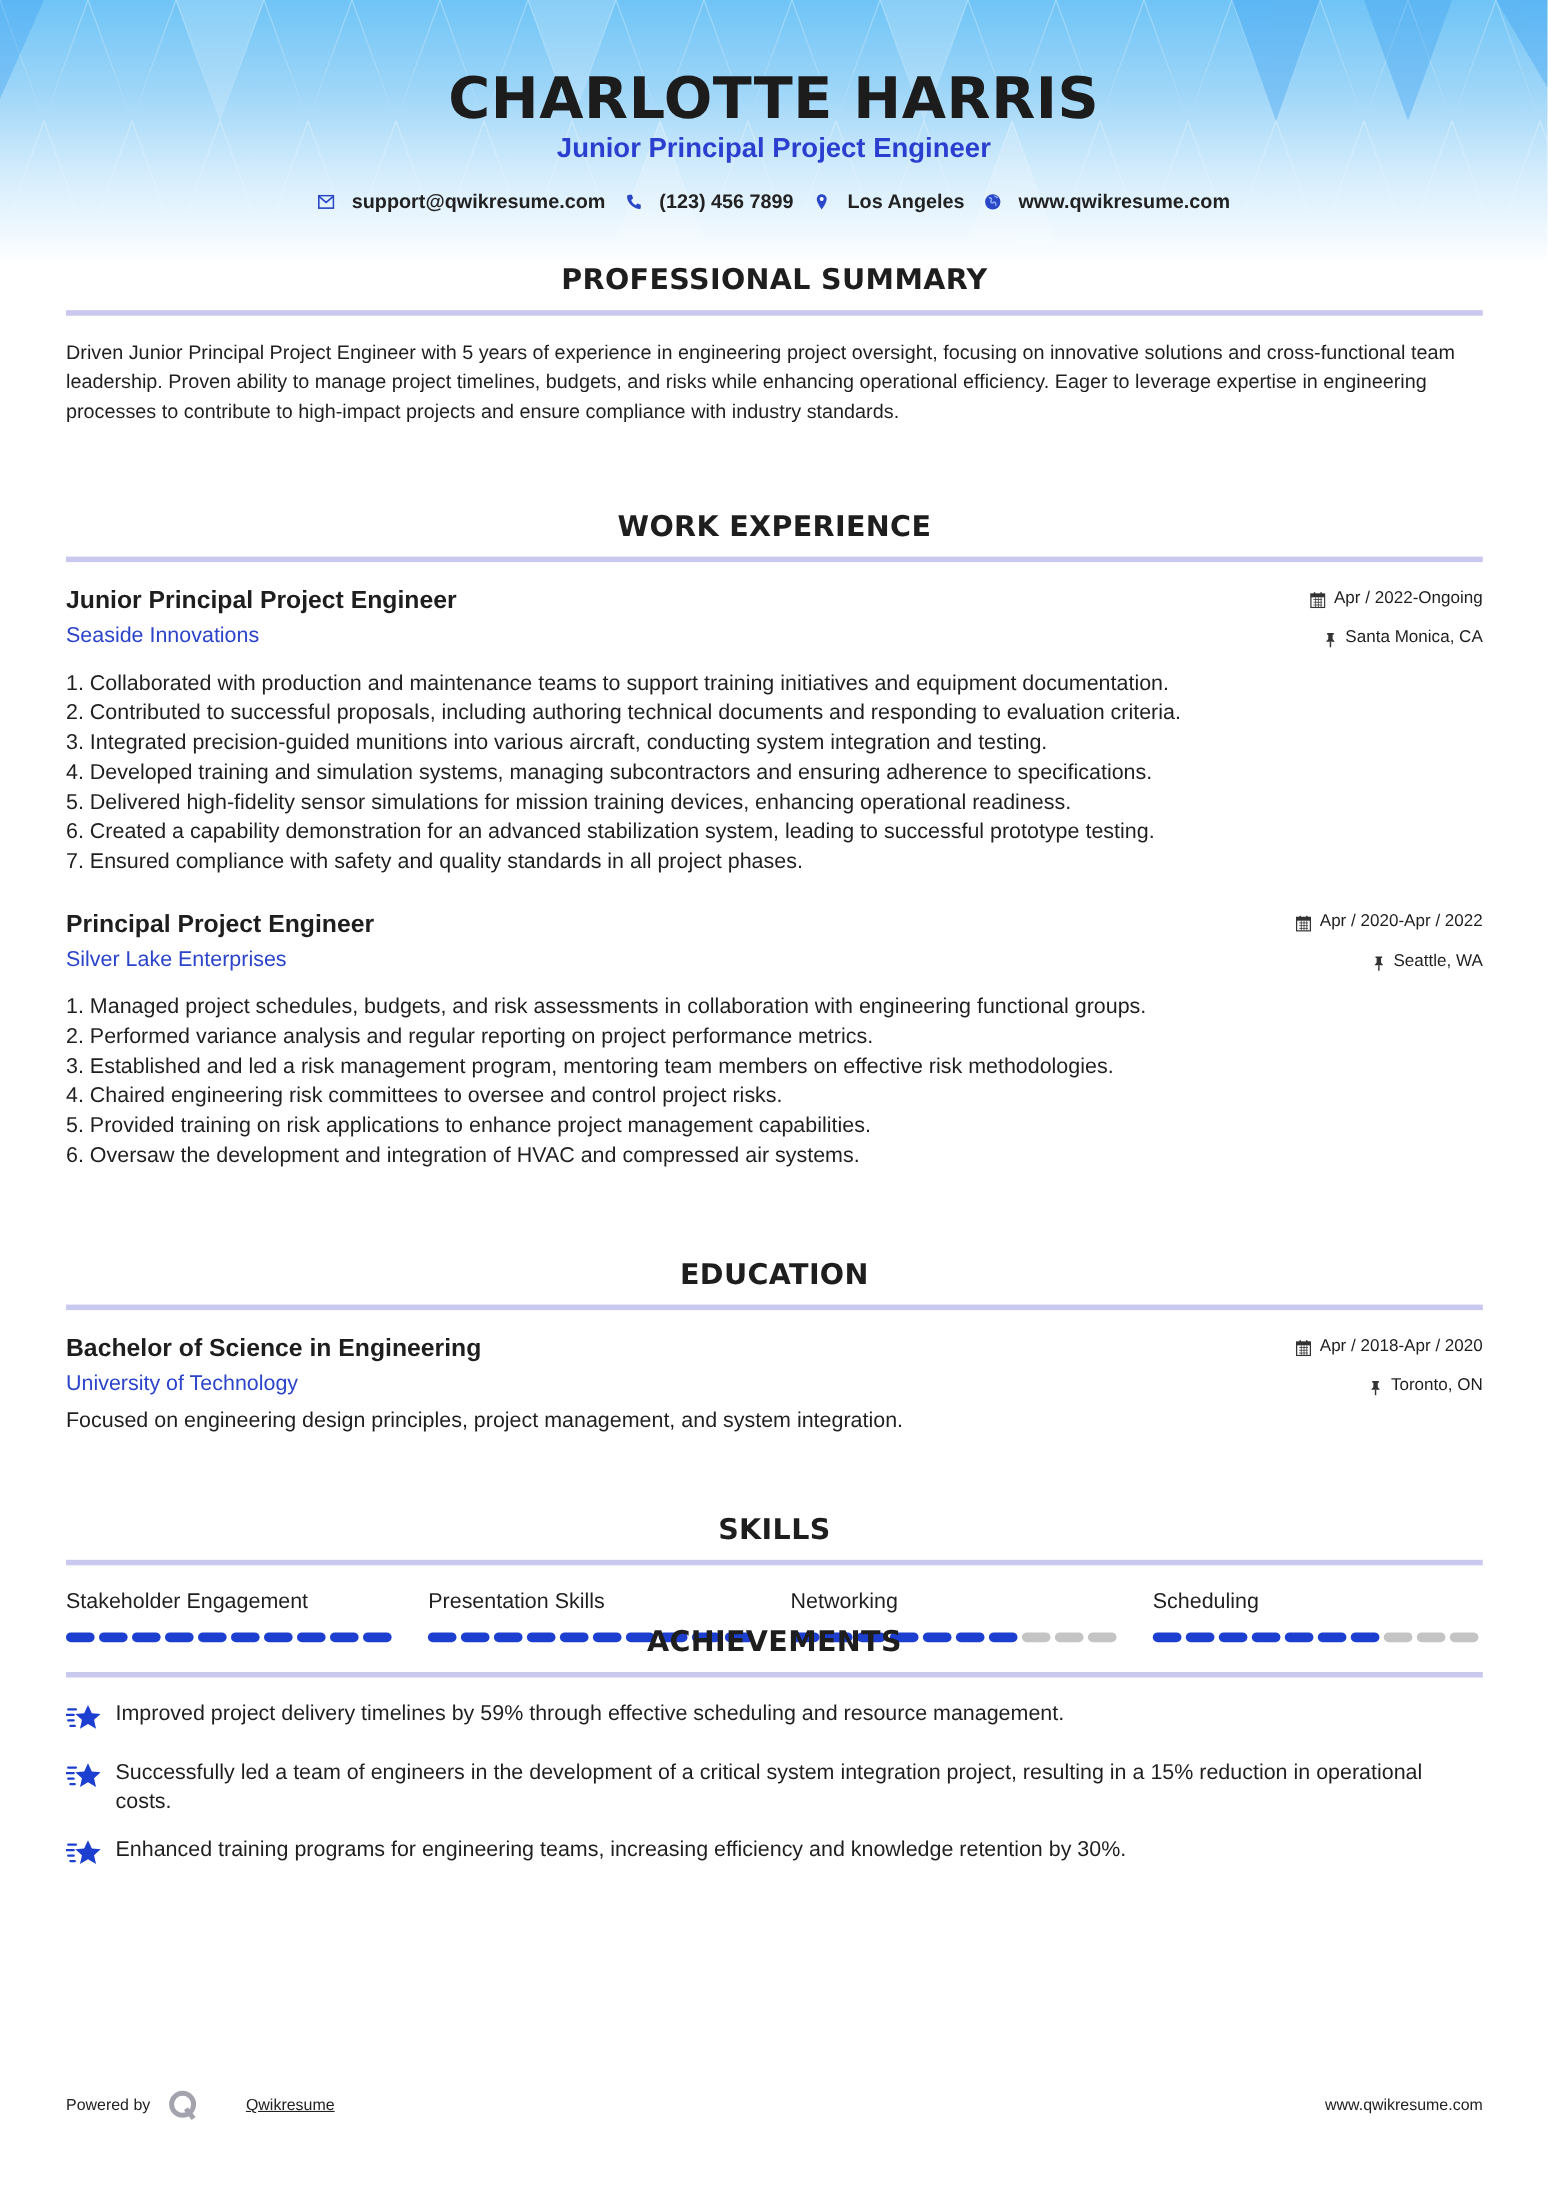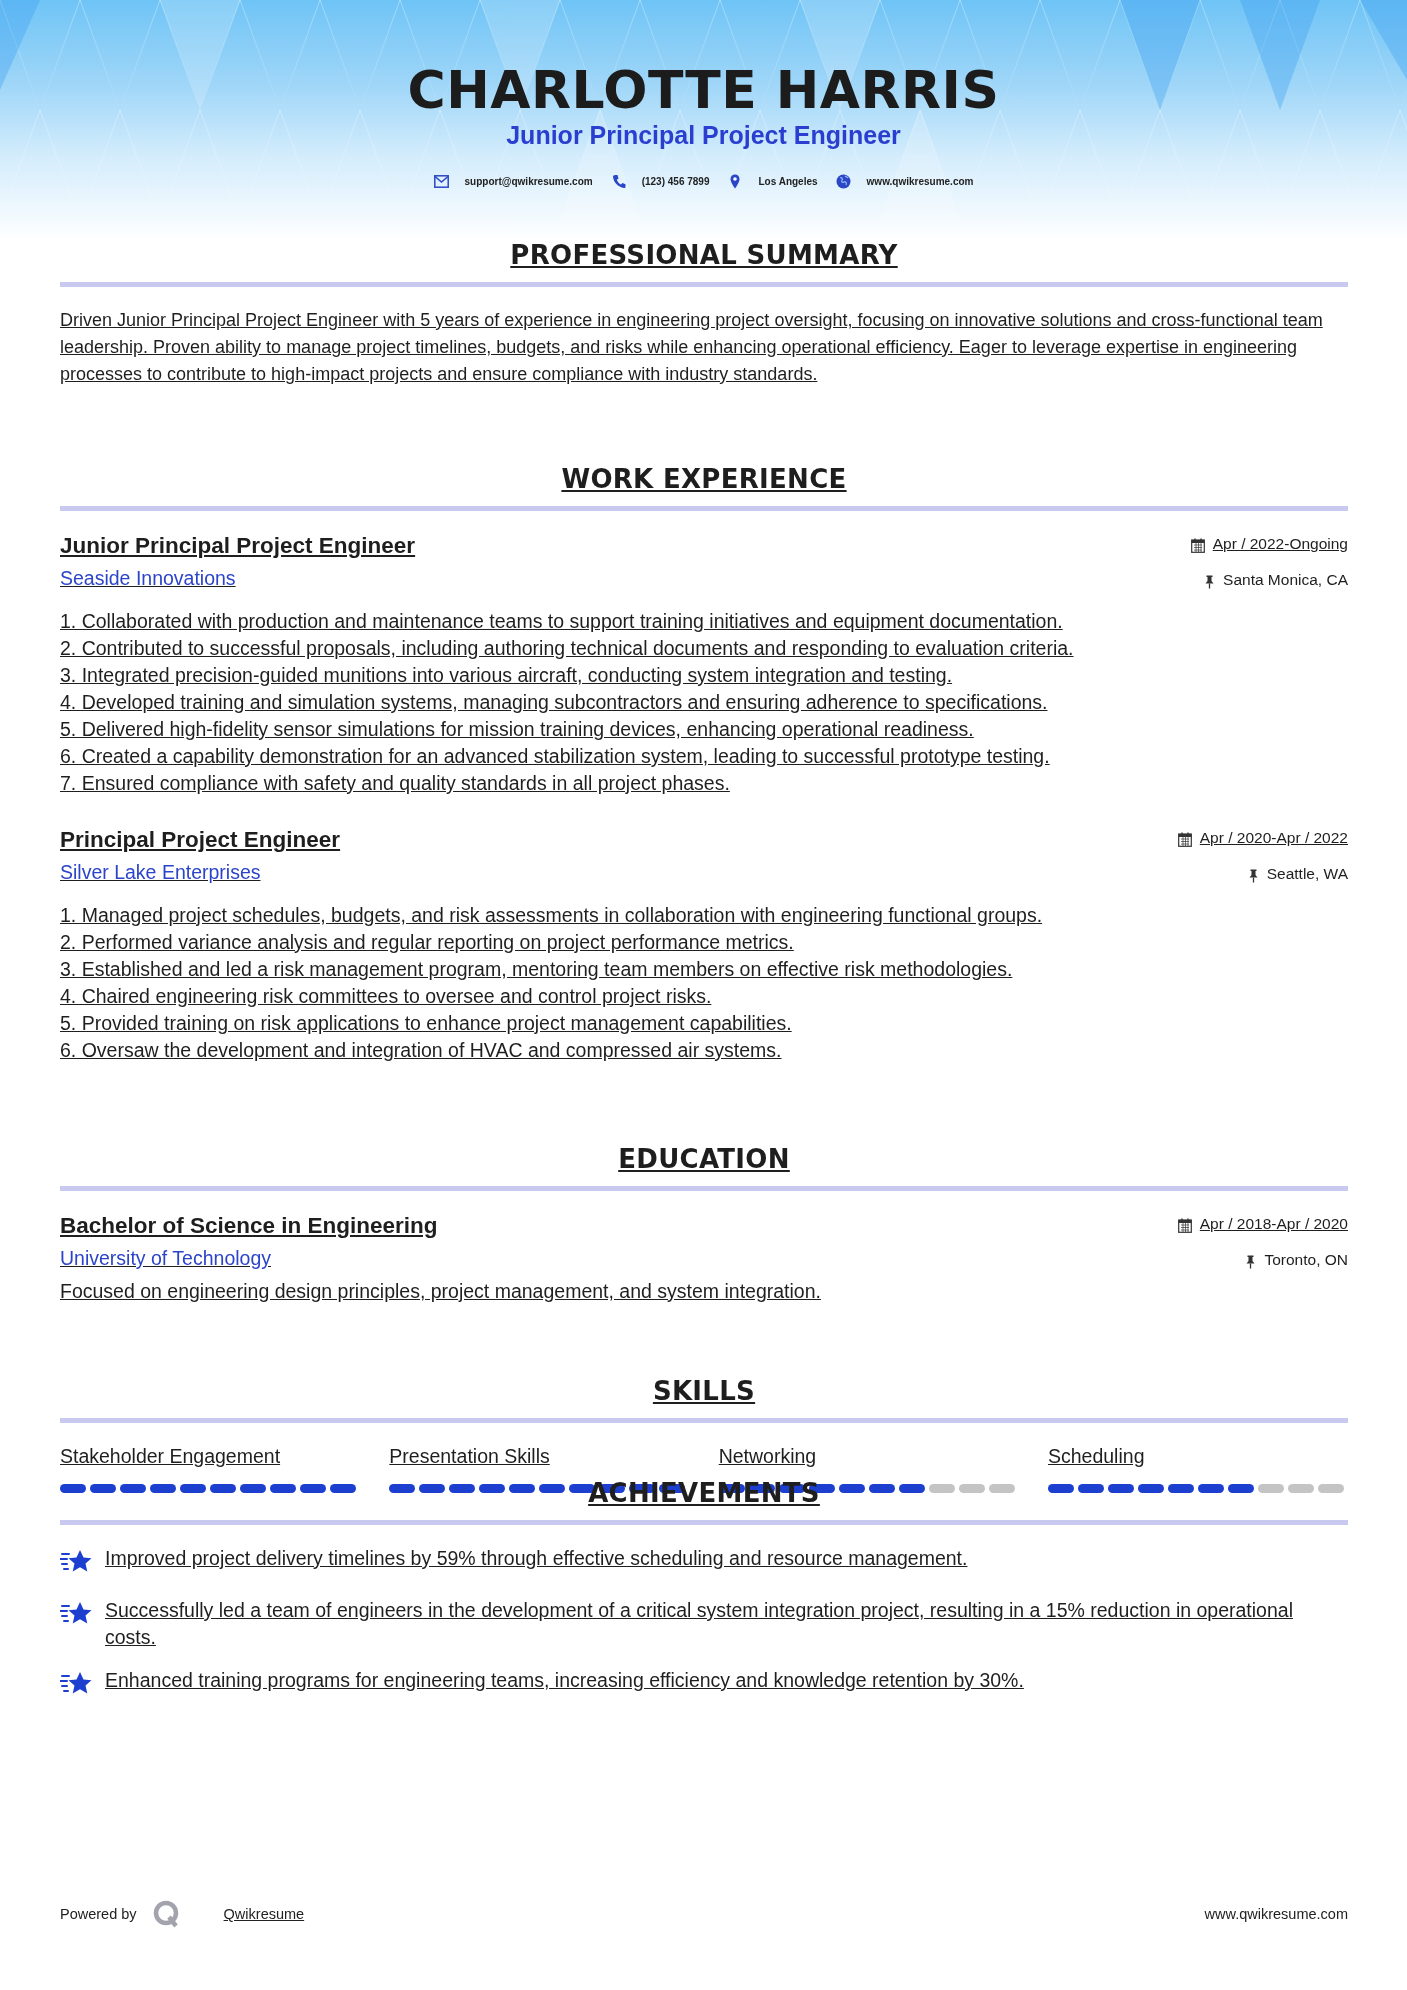--- a/index.html
+++ b/index.html
@@ -9,25 +9,25 @@
   .header-bg {
     position: absolute; left: 0; top: 0; width: 1407px; height: 240px;
     background: linear-gradient(180deg, #6fc4f6 0%, #9fd6f8 35%, #d3ecfc 65%, #ffffff 100%);
     overflow: hidden;
   }
   .header-bg svg { position: absolute; left: 0; top: 0; }
 
   .header { position: absolute; left: 0; top: 0; width: 1407px; height: 240px; text-align: center; }
   .name { position: absolute; top: 60px; left: 0; width: 100%; font-size: 52px; font-weight: 700; letter-spacing: 0.5px; color: #1c1c1c; font-family: "DejaVu Sans", sans-serif; }
   .role { position: absolute; top: 121px; left: 0; width: 100%; font-size: 25px; font-weight: 700; color: #2a3ed0; }
-  .contacts { position: absolute; top: 173px; left: 0; width: 100%; display: flex; justify-content: center; align-items: center; font-size: 10px; font-weight: 700; color: #222; }
+  .contacts { position: absolute; top: 173px; left: 0; width: 100%; display: flex; justify-content: center; align-items: center; font-size: 18px; font-weight: 700; color: #222; }
   .contact { display: flex; align-items: center; margin: 0 9px; }
   .contact .ic { width: 16px; height: 16px; margin-right: 15px; display: inline-flex; align-items: center; justify-content: center; color: #2a47c7; }
 
-  .page { position: absolute; left: 60px; width: 1288px; text-decoration: underline; }
+  .page { position: absolute; left: 60px; width: 1288px; }
 
   .sec-title { text-align: center; font-size: 26px; font-weight: 700; color: #1e1e1e; letter-spacing: 0.3px; font-family: "DejaVu Sans", sans-serif; }
   .sec-rule { height: 5px; background: #c9c8ee; margin-top: 12px; }
 
   .summary { font-size: 18px; line-height: 27px; color: #1f1f1f; margin-top: 20px; }
 
   .job { position: relative; }
   .job-head { display: flex; justify-content: space-between; align-items: baseline; }
   .job-title { font-size: 22.5px; font-weight: 700; color: #1e1e1e; }
   .company { font-size: 19.5px; color: #2b44c9; margin-top: 8px; }

